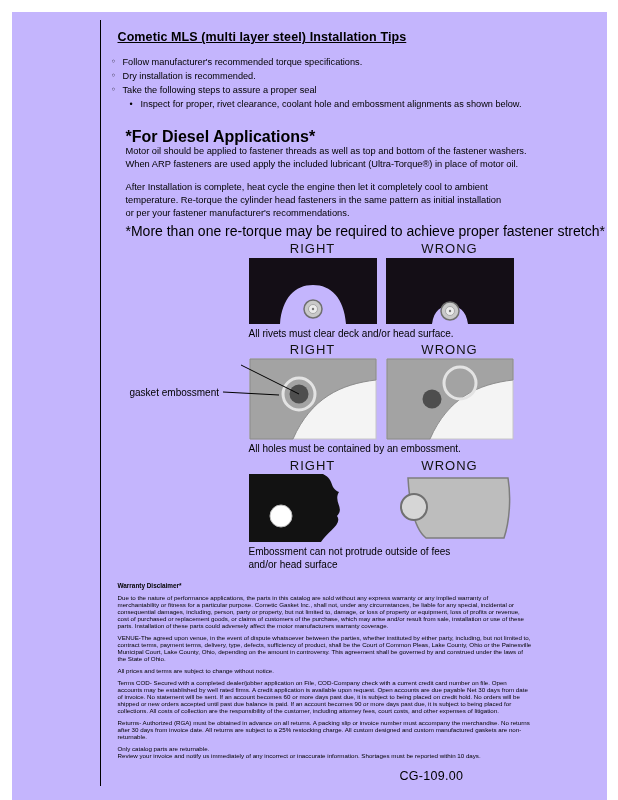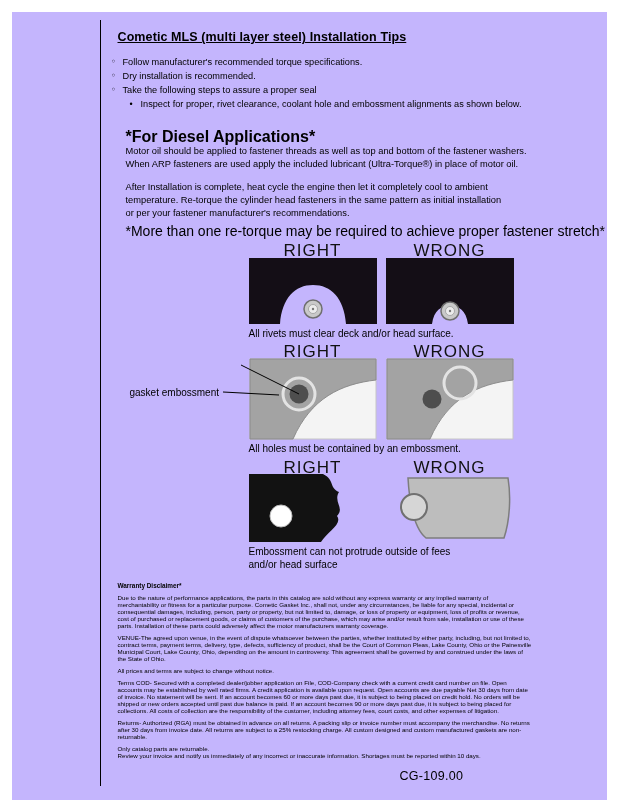--- a/index.html
+++ b/index.html
@@ -23,21 +23,21 @@
   .bullet.l2 { padding-left:18px; }
   .mk.o::before { content:"○"; font-size:6px; position:relative; top:-1px; }
   .mk.d::before { content:"•"; font-size:9px; }
 
   .diesel-h { position:absolute; left:114px; top:116px; font-size:16px; font-weight:bold; }
   .para { position:absolute; left:114px; width:440px; font-size:9.3px; line-height:13px; }
   .para.p1 { top:133px; }
   .para.p2 { top:169px; }
   .note { position:absolute; left:114px; top:211px; font-size:14px; }
 
-  .flabel { position:absolute; width:128px; text-align:center; font-size:17px; letter-spacing:1px; color:#111; }
+  .flabel { position:absolute; width:128px; text-align:center; font-size:13px; letter-spacing:1px; color:#111; }
   .fimg { position:absolute; width:128px; }
   .fimg svg { display:block; }
   .fcap { position:absolute; left:237px; font-size:10px; line-height:12.5px; }
   .c1 { left:237px; } .c2 { left:374px; }
   .r1l { top:229px; } .r1i { top:246px; } .r1c { top:316px; }
   .r2l { top:330px; } .r2i { top:346px; } .r2c { top:431px; }
   .r3l { top:446px; } .r3i { top:462px; } .r3c { top:534px; width:230px; }
 
   .ann1 { position:absolute; left:140px; top:340px; width:92px; font-size:10px; line-height:12px; }
   .ann2 { position:absolute; left:118px; top:375px; font-size:10px; }

